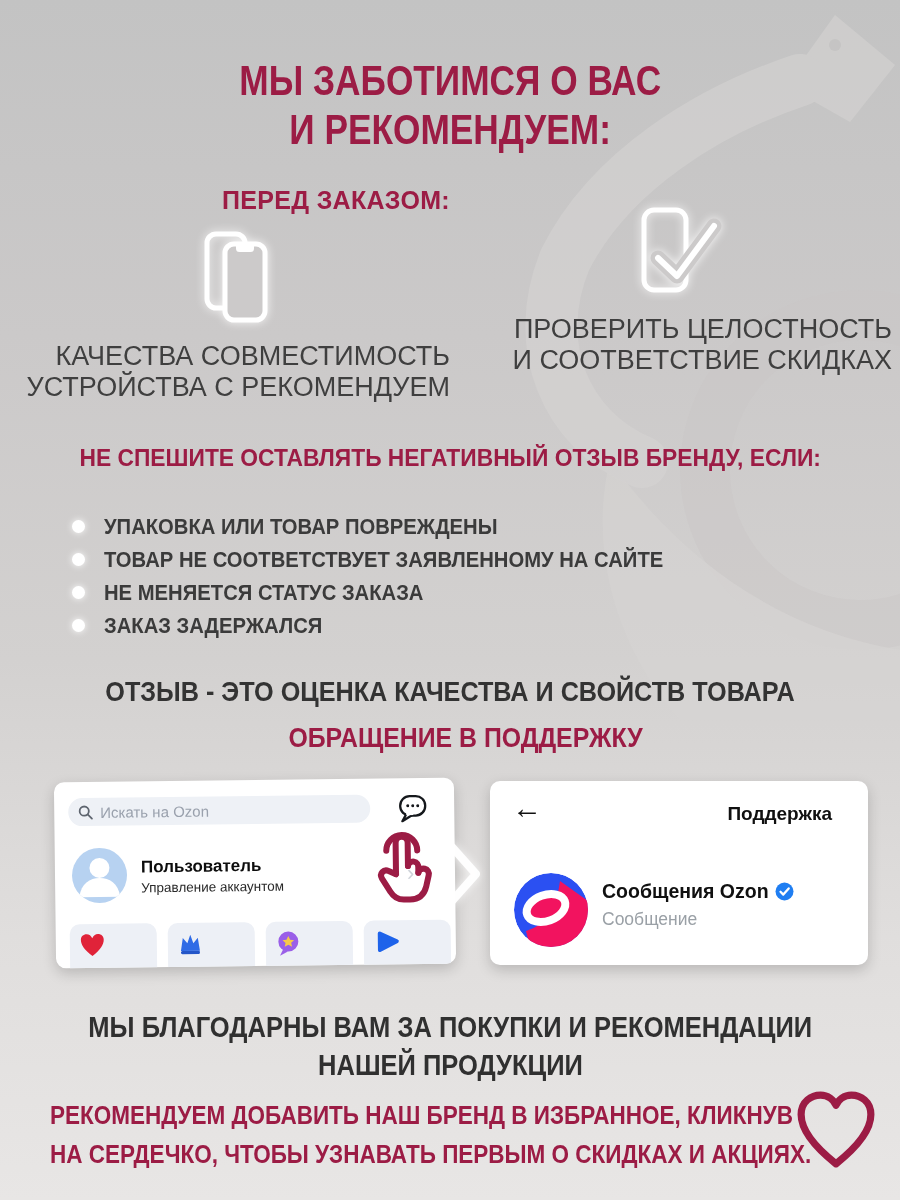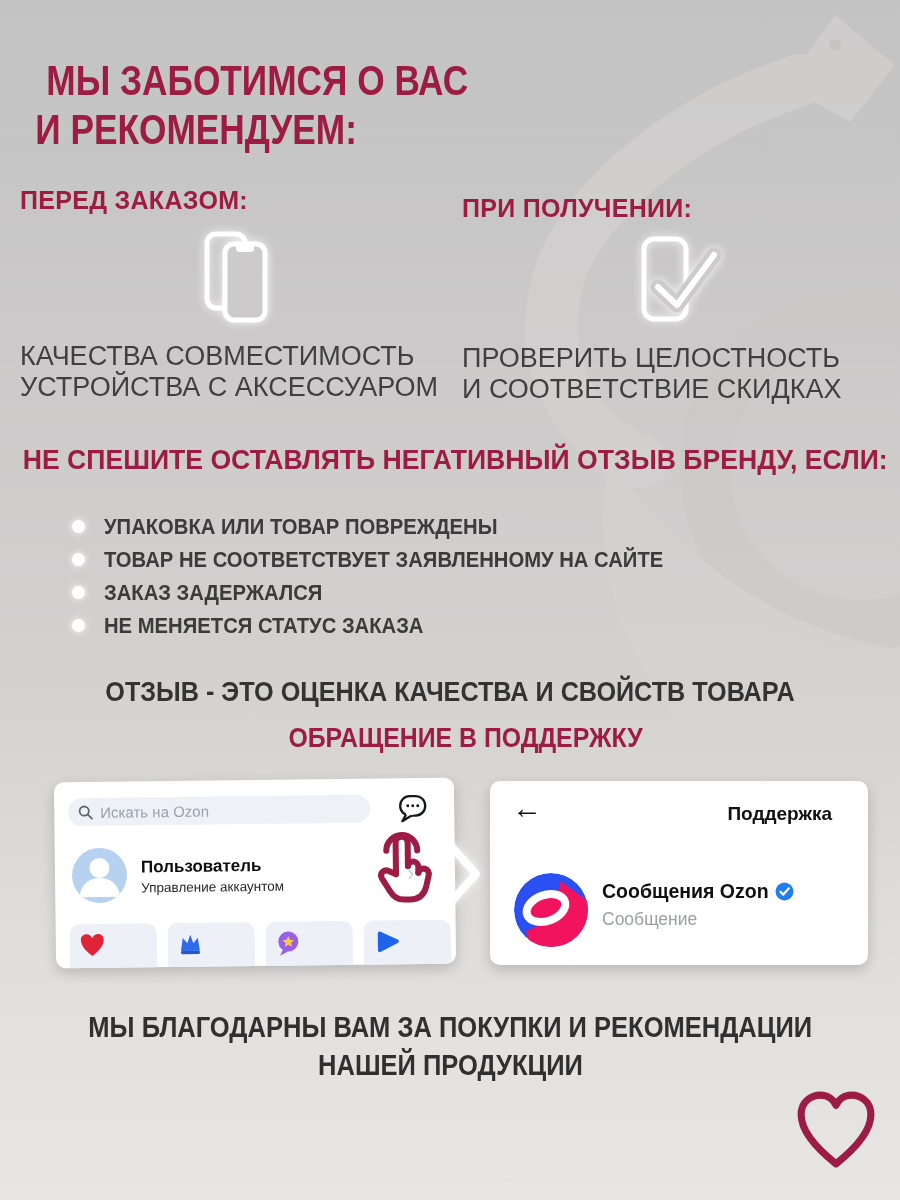--- a/index.html
+++ b/index.html
@@ -5,35 +5,35 @@
   html,body{margin:0;padding:0;}
   body{font-family:"Liberation Sans", sans-serif; background:#888;}
   .page{
     position:relative; width:900px; height:1200px; overflow:hidden;
     background:linear-gradient(180deg,#c3c3c3 0%, #cbc9c9 28%, #d3d1d0 55%, #e0dedd 78%, #e8e6e5 100%);
   }
   .wm{position:absolute; top:0; right:0; width:520px; height:720px; opacity:.55; pointer-events:none;}
   .cond{display:inline-block; transform:scaleX(.86); transform-origin:center; white-space:nowrap;}
   .cond-l{display:inline-block; transform:scaleX(.9); transform-origin:left center; white-space:nowrap;}
 
-  .title{position:absolute; top:56px; left:0; width:100%; 
+  .title{position:absolute; top:56px; left:0; width:100%; text-align:center;
     font-size:43px; line-height:49px; font-weight:800; color:#9C1C45; letter-spacing:0px;}
   .title .cond{transform:scaleX(.82);}
 
-  .col{position:absolute; width:430px; text-align:left;}
+  .col{position:absolute; width:430px; text-align:right;}
   .col-left{left:20px; top:186px;}
   .col-right{left:462px; top:194px;}
   .col-label{font-size:25px; font-weight:600; color:#9C1C45; letter-spacing:.3px;}
   .col-icon{height:96px; margin-top:14px; display:flex; justify-content:center; align-items:center;}
   .col-icon svg{filter:drop-shadow(0 0 5px rgba(255,255,255,.85));}
   .col-desc{margin-top:16px; font-size:27px; line-height:31px; font-weight:500; color:#3F3F3F;}
   .col-right .col-icon{margin-top:8px;}
 
   .warn-heading{position:absolute; top:444px; left:0; width:100%; text-align:center;
-    font-size:28px; font-weight:700; color:#9C1C45;}
+    font-size:24px; font-weight:700; color:#9C1C45;}
   .warn-heading .cond{transform:scaleX(.95);}
 
   .bullets{position:absolute; top:507px; left:62px; width:800px; list-style:none; margin:8px; padding:0;}
   .bullets li{position:relative; padding-left:34px; margin-bottom:10px; font-size:22px; line-height:23px;
     font-weight:600; color:#3B3B3B;}
   .bullets li::before{content:""; position:absolute; left:2px; top:5px; width:13px; height:13px;
     border-radius:50%; background:#fff; box-shadow:0 0 7px rgba(255,255,255,.95);}
   .bullets .cond-l{transform:scaleX(.92);}
 
   .review-note{position:absolute; top:676px; left:0; width:100%; text-align:center;
@@ -97,47 +97,46 @@
     <div class="col-label">ПЕРЕД ЗАКАЗОМ:</div>
     <div class="col-icon">
       <svg width="72" height="96" viewBox="0 0 72 96">
         <rect x="8" y="5" width="38" height="74" rx="9" fill="none" stroke="#ffffff" stroke-width="5"></rect>
         <rect x="26" y="15" width="40" height="76" rx="9" fill="#cccaca" stroke="#ffffff" stroke-width="5"></rect>
         <path d="M37,16 h18 v3.5 a3.5,3.5 0 0 1 -3.5,3.5 h-11 a3.5,3.5 0 0 1 -3.5,-3.5 z" fill="#ffffff"></path>
       </svg>
     </div>
     <div class="col-desc">
       <span>КАЧЕСТВА СОВМЕСТИМОСТЬ</span><br>
-      <span>УСТРОЙСТВА С АКСЕССУАРОМ</span>
+      <span>УСТРОЙСТВА С РЕКОМЕНДУЕМ</span>
     </div>
   </div>
 
   <div class="col col-right">
-    <div class="col-label">ПРИ ПОЛУЧЕНИИ:</div>
     <div class="col-icon">
       <svg width="110" height="96" viewBox="0 0 110 96">
         <rect x="22" y="8" width="42" height="80" rx="10" fill="none" stroke="#ffffff" stroke-width="5"></rect>
         <path d="M36,56 L55,74 L92,24" fill="none" stroke="#cccaca" stroke-width="15" stroke-linecap="round" stroke-linejoin="round"></path>
         <path d="M36,56 L55,74 L92,24" fill="none" stroke="#ffffff" stroke-width="6" stroke-linecap="round" stroke-linejoin="round"></path>
       </svg>
     </div>
     <div class="col-desc">
       <span>ПРОВЕРИТЬ ЦЕЛОСТНОСТЬ</span><br>
       <span>И СООТВЕТСТВИЕ СКИДКАХ</span>
     </div>
   </div>
 
   <div class="warn-heading">
     <span class="cond">НЕ СПЕШИТЕ ОСТАВЛЯТЬ НЕГАТИВНЫЙ ОТЗЫВ БРЕНДУ, ЕСЛИ:</span>
   </div>
   <ul class="bullets">
     <li><span class="cond-l">УПАКОВКА ИЛИ ТОВАР ПОВРЕЖДЕНЫ</span></li>
     <li><span class="cond-l">ТОВАР НЕ СООТВЕТСТВУЕТ ЗАЯВЛЕННОМУ НА САЙТЕ</span></li>
+    <li><span class="cond-l">НЕ МЕНЯЕТСЯ СТАТУС ЗАКАЗА</span></li>
     <li><span class="cond-l">ЗАКАЗ ЗАДЕРЖАЛСЯ</span></li>
-    <li><span class="cond-l">НЕ МЕНЯЕТСЯ СТАТУС ЗАКАЗА</span></li>
   </ul>
 
   <div class="review-note">
     <span class="cond">ОТЗЫВ - ЭТО ОЦЕНКА КАЧЕСТВА И СВОЙСТВ ТОВАРА</span>
   </div>
   <div class="support-heading">
     <span class="cond">ОБРАЩЕНИЕ В ПОДДЕРЖКУ</span>
   </div>
 
   <div class="card card1">
@@ -229,17 +228,21 @@
       </svg>
     </div>
     <div class="chat-status">Сообщение</div>
   </div>
 
   <div class="thanks">
     <span class="cond">МЫ БЛАГОДАРНЫ ВАМ ЗА ПОКУПКИ И РЕКОМЕНДАЦИИ</span><br>
     <span class="cond">НАШЕЙ ПРОДУКЦИИ</span>
   </div>
 
+  <div class="cta">
+    <span class="cond-l">РЕКОМЕНДУЕМ ДОБАВИТЬ НАШ БРЕНД В ИЗБРАННОЕ, КЛИКНУВ</span><br>
+    <span class="cond-l">НА СЕРДЕЧКО, ЧТОБЫ УЗНАВАТЬ ПЕРВЫМ О СКИДКАХ И АКЦИЯХ.</span>
+  </div>
   <svg class="heart-icon" width="88" height="80" viewBox="0 0 80 78">
     <path d="M40,72 C16,53 6,38 6,24 C6,11 16,5 25,5 C32,5 38,9.5 40,15 C42,9.5 48,5 55,5 C64,5 74,11 74,24 C74,38 64,53 40,72 Z" fill="none" stroke="#9C1C45" stroke-width="7" stroke-linejoin="round"></path>
   </svg>
 
 </div>
 
 </body></html>

